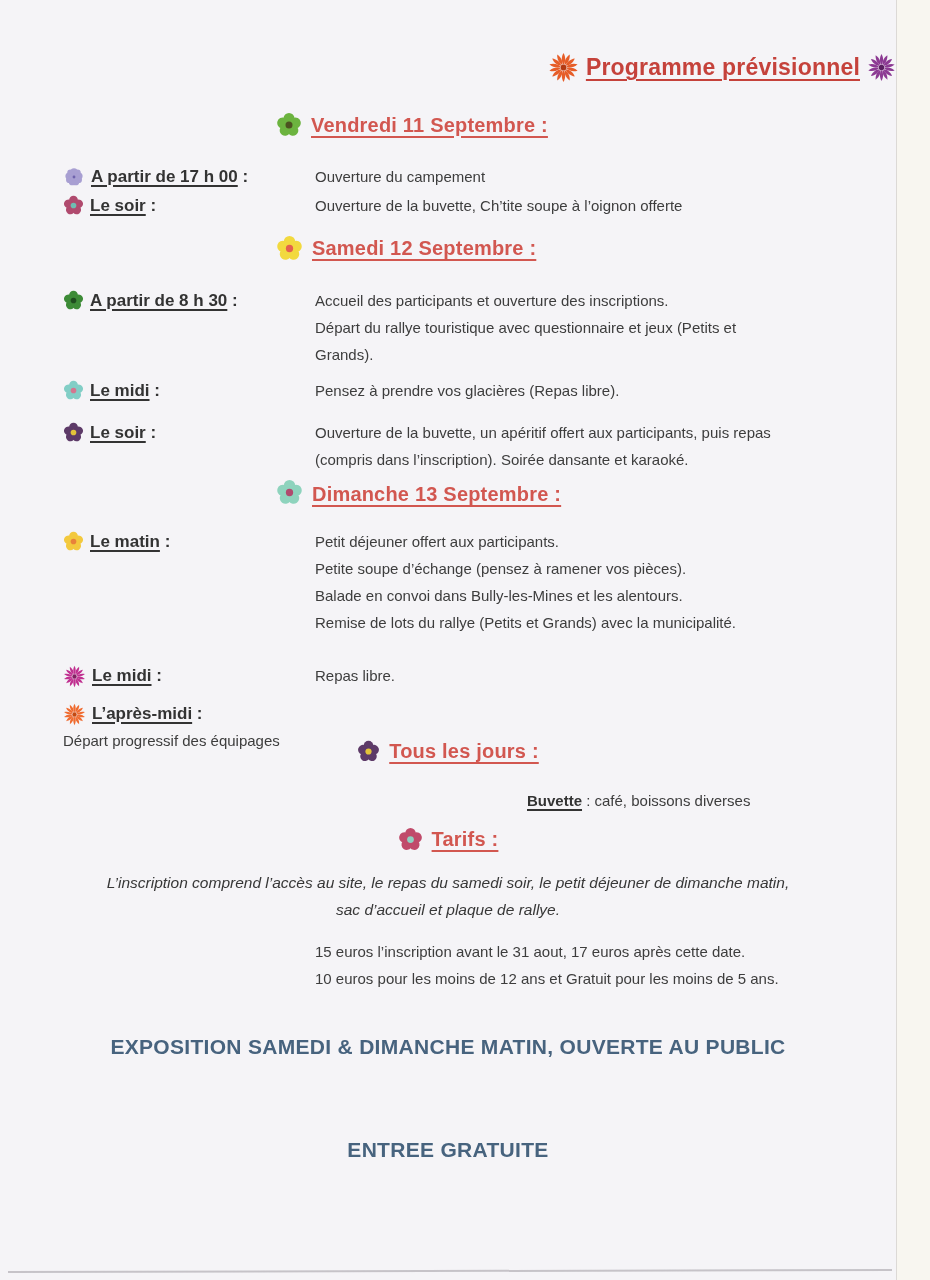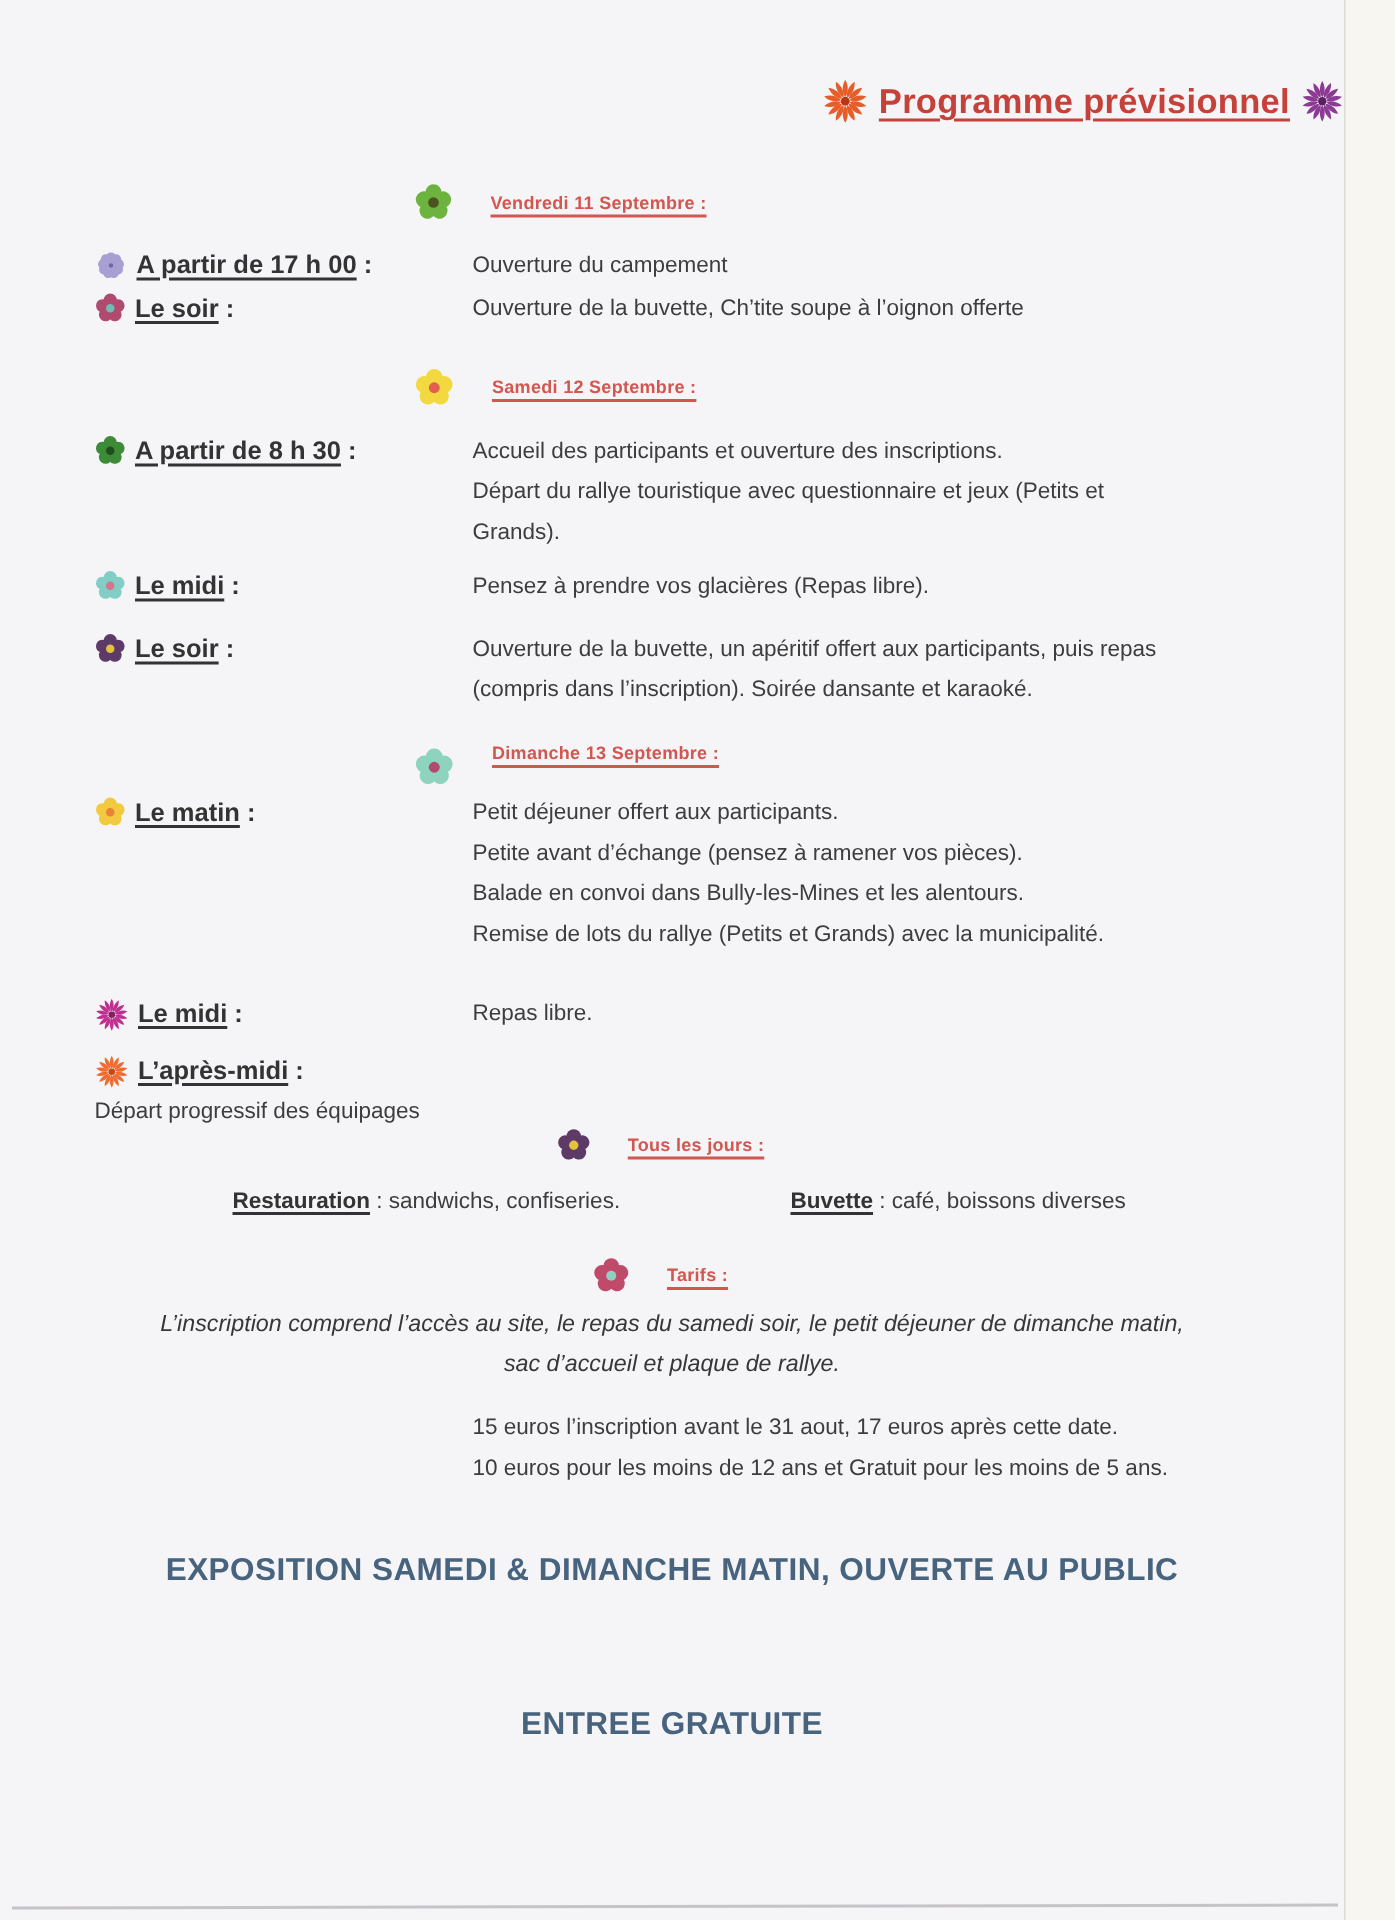--- a/index.html
+++ b/index.html
@@ -35,21 +35,21 @@
     text-decoration:underline;text-decoration-thickness:2px;text-underline-offset:4px;
     letter-spacing:.2px;margin:0;
   }
 
   
   .sec-heading{
     position:absolute;display:flex;align-items:center;gap:9px;
   }
   .sec-heading.centered{left:0;width:100%;justify-content:center;}
   .sec-heading h2{
-    margin:16px;font-size:12px;font-weight:bold;color:var(--heading_red,#d25750);
+    margin:0;font-size:20px;font-weight:bold;color:var(--heading_red,#d25750);
     text-decoration:underline;text-decoration-thickness:1.5px;text-underline-offset:4px;
     letter-spacing:.2px;
   }
 
   
   .row{position:absolute;left:63px;right:10px;display:flex;align-items:flex-start;}
   .row-key{width:252px;flex:none;display:flex;align-items:flex-start;gap:6px;}
   .row-key .flower{margin-top:3px;}
   .row-label{
     font-size:17px;font-weight:bold;color:var(--label_dark,#333);
@@ -283,21 +283,21 @@
             <circle cx="0" cy="-5.1" r="4.2" transform="rotate(144)" fill="#f3c93e"></circle>
             <circle cx="0" cy="-5.1" r="4.2" transform="rotate(216)" fill="#f3c93e"></circle>
             <circle cx="0" cy="-5.1" r="4.2" transform="rotate(288)" fill="#f3c93e"></circle>
             <circle r="2.7" fill="#e8823a"></circle>
           </svg>
         </span>
       <div class="row-label"><span class="lbl">Le matin</span><span> :</span></div>
     </div>
     <div class="row-desc">
       <div>Petit déjeuner offert aux participants.</div>
-      <div>Petite avant d’échange (pensez à ramener vos pièces).</div>
+      <div>Petite soupe d’échange (pensez à ramener vos pièces).</div>
       <div>Balade en convoi dans Bully-les-Mines et les alentours.</div>
       <div>Remise de lots du rallye (Petits et Grands) avec la municipalité.</div>
     </div>
   </div>
 
   <div class="row" style="top:662px;">
     <div class="row-key">
       <span class="flower">
           <svg viewBox="-10 -10 20 20" width="23" height="23">
             <path d="M0,-1.8 C1.4,-3.6 1.5,-6.8 0,-9.3 C-1.5,-6.8 -1.4,-3.6 0,-1.8 Z" transform="rotate(0)" fill="#c03090"></path>
@@ -360,21 +360,20 @@
           <circle cx="0" cy="-5.1" r="4.2" transform="rotate(144)" fill="#5d3a68"></circle>
           <circle cx="0" cy="-5.1" r="4.2" transform="rotate(216)" fill="#5d3a68"></circle>
           <circle cx="0" cy="-5.1" r="4.2" transform="rotate(288)" fill="#5d3a68"></circle>
           <circle r="2.7" fill="#e3c33a"></circle>
         </svg>
       </span>
     <h2>Tous les jours :</h2>
   </div>
 
   <div class="duo-line" style="top:787px;">
-    <div class="duo-item" style="left:155px;"><b>Restauration</b><span> : sandwichs, confiseries.</span></div>
     <div class="duo-item" style="left:527px;"><b>Buvette</b><span> : café, boissons diverses</span></div>
   </div>
 
   <div class="sec-heading centered" style="top:827px;">
     <span class="flower">
         <svg viewBox="-10 -10 20 20" width="25" height="25">
           <circle cx="0" cy="-5.1" r="4.2" transform="rotate(0)" fill="#c04a6a"></circle>
           <circle cx="0" cy="-5.1" r="4.2" transform="rotate(72)" fill="#c04a6a"></circle>
           <circle cx="0" cy="-5.1" r="4.2" transform="rotate(144)" fill="#c04a6a"></circle>
           <circle cx="0" cy="-5.1" r="4.2" transform="rotate(216)" fill="#c04a6a"></circle>

